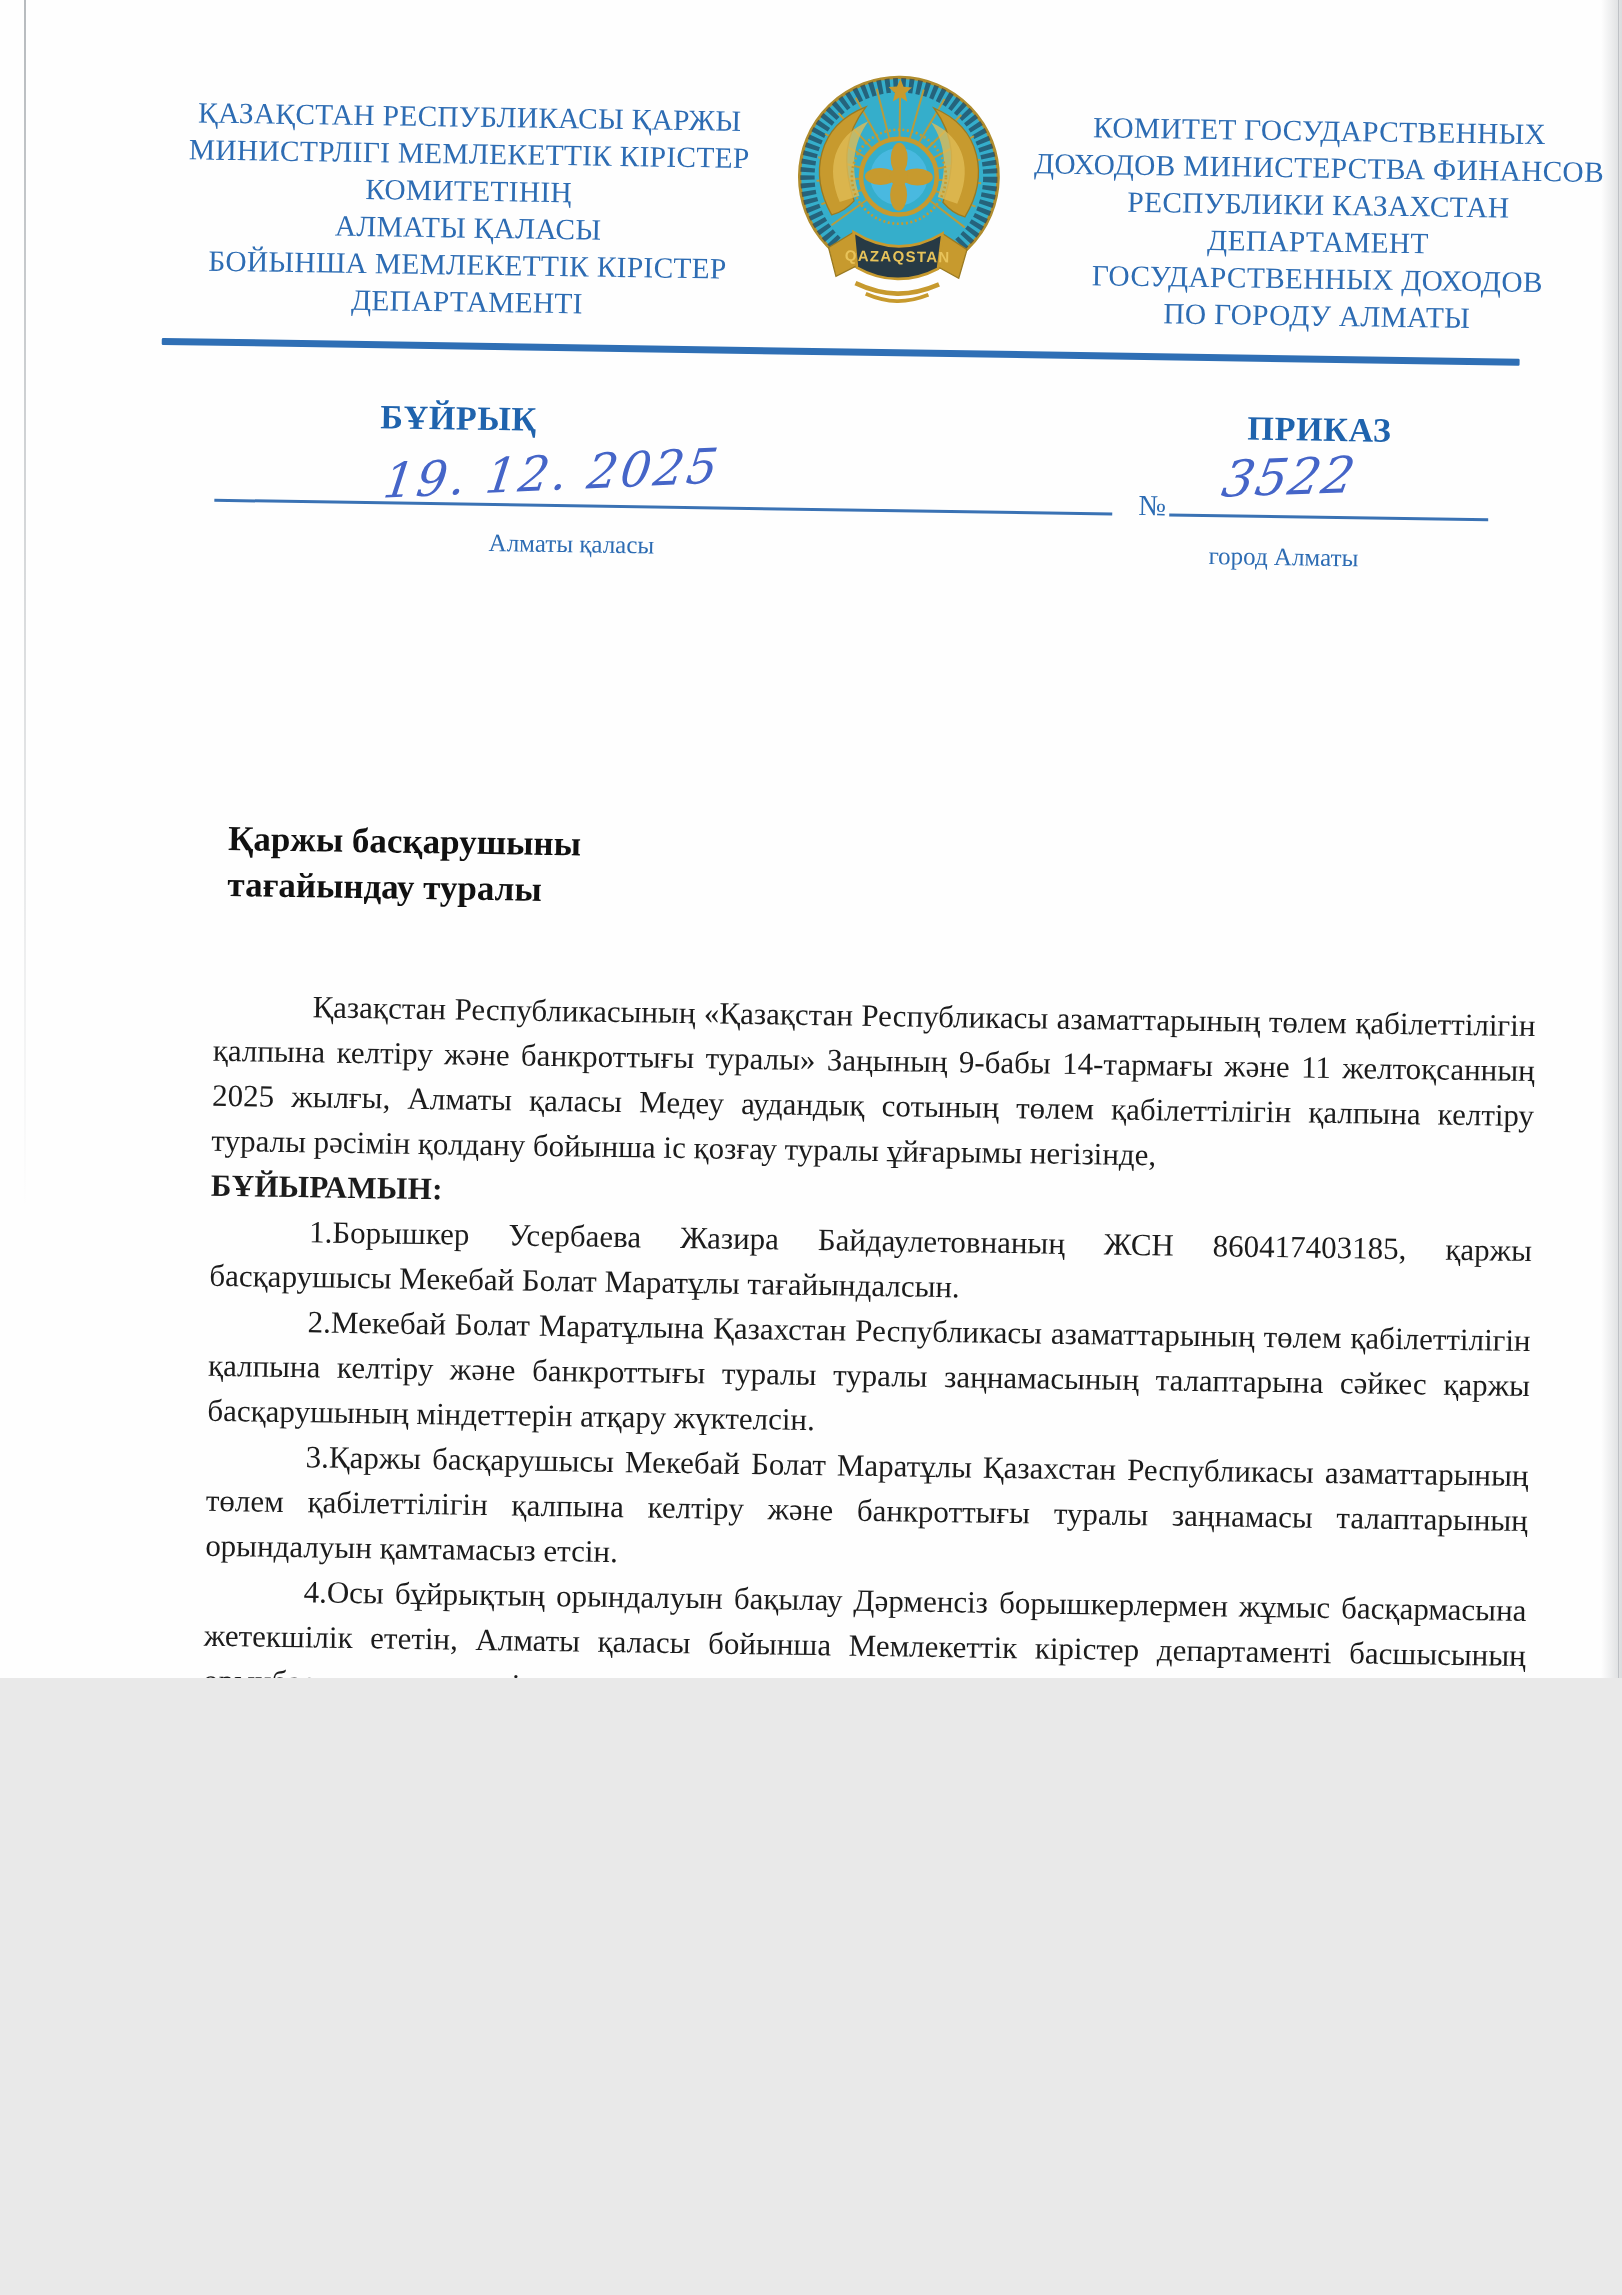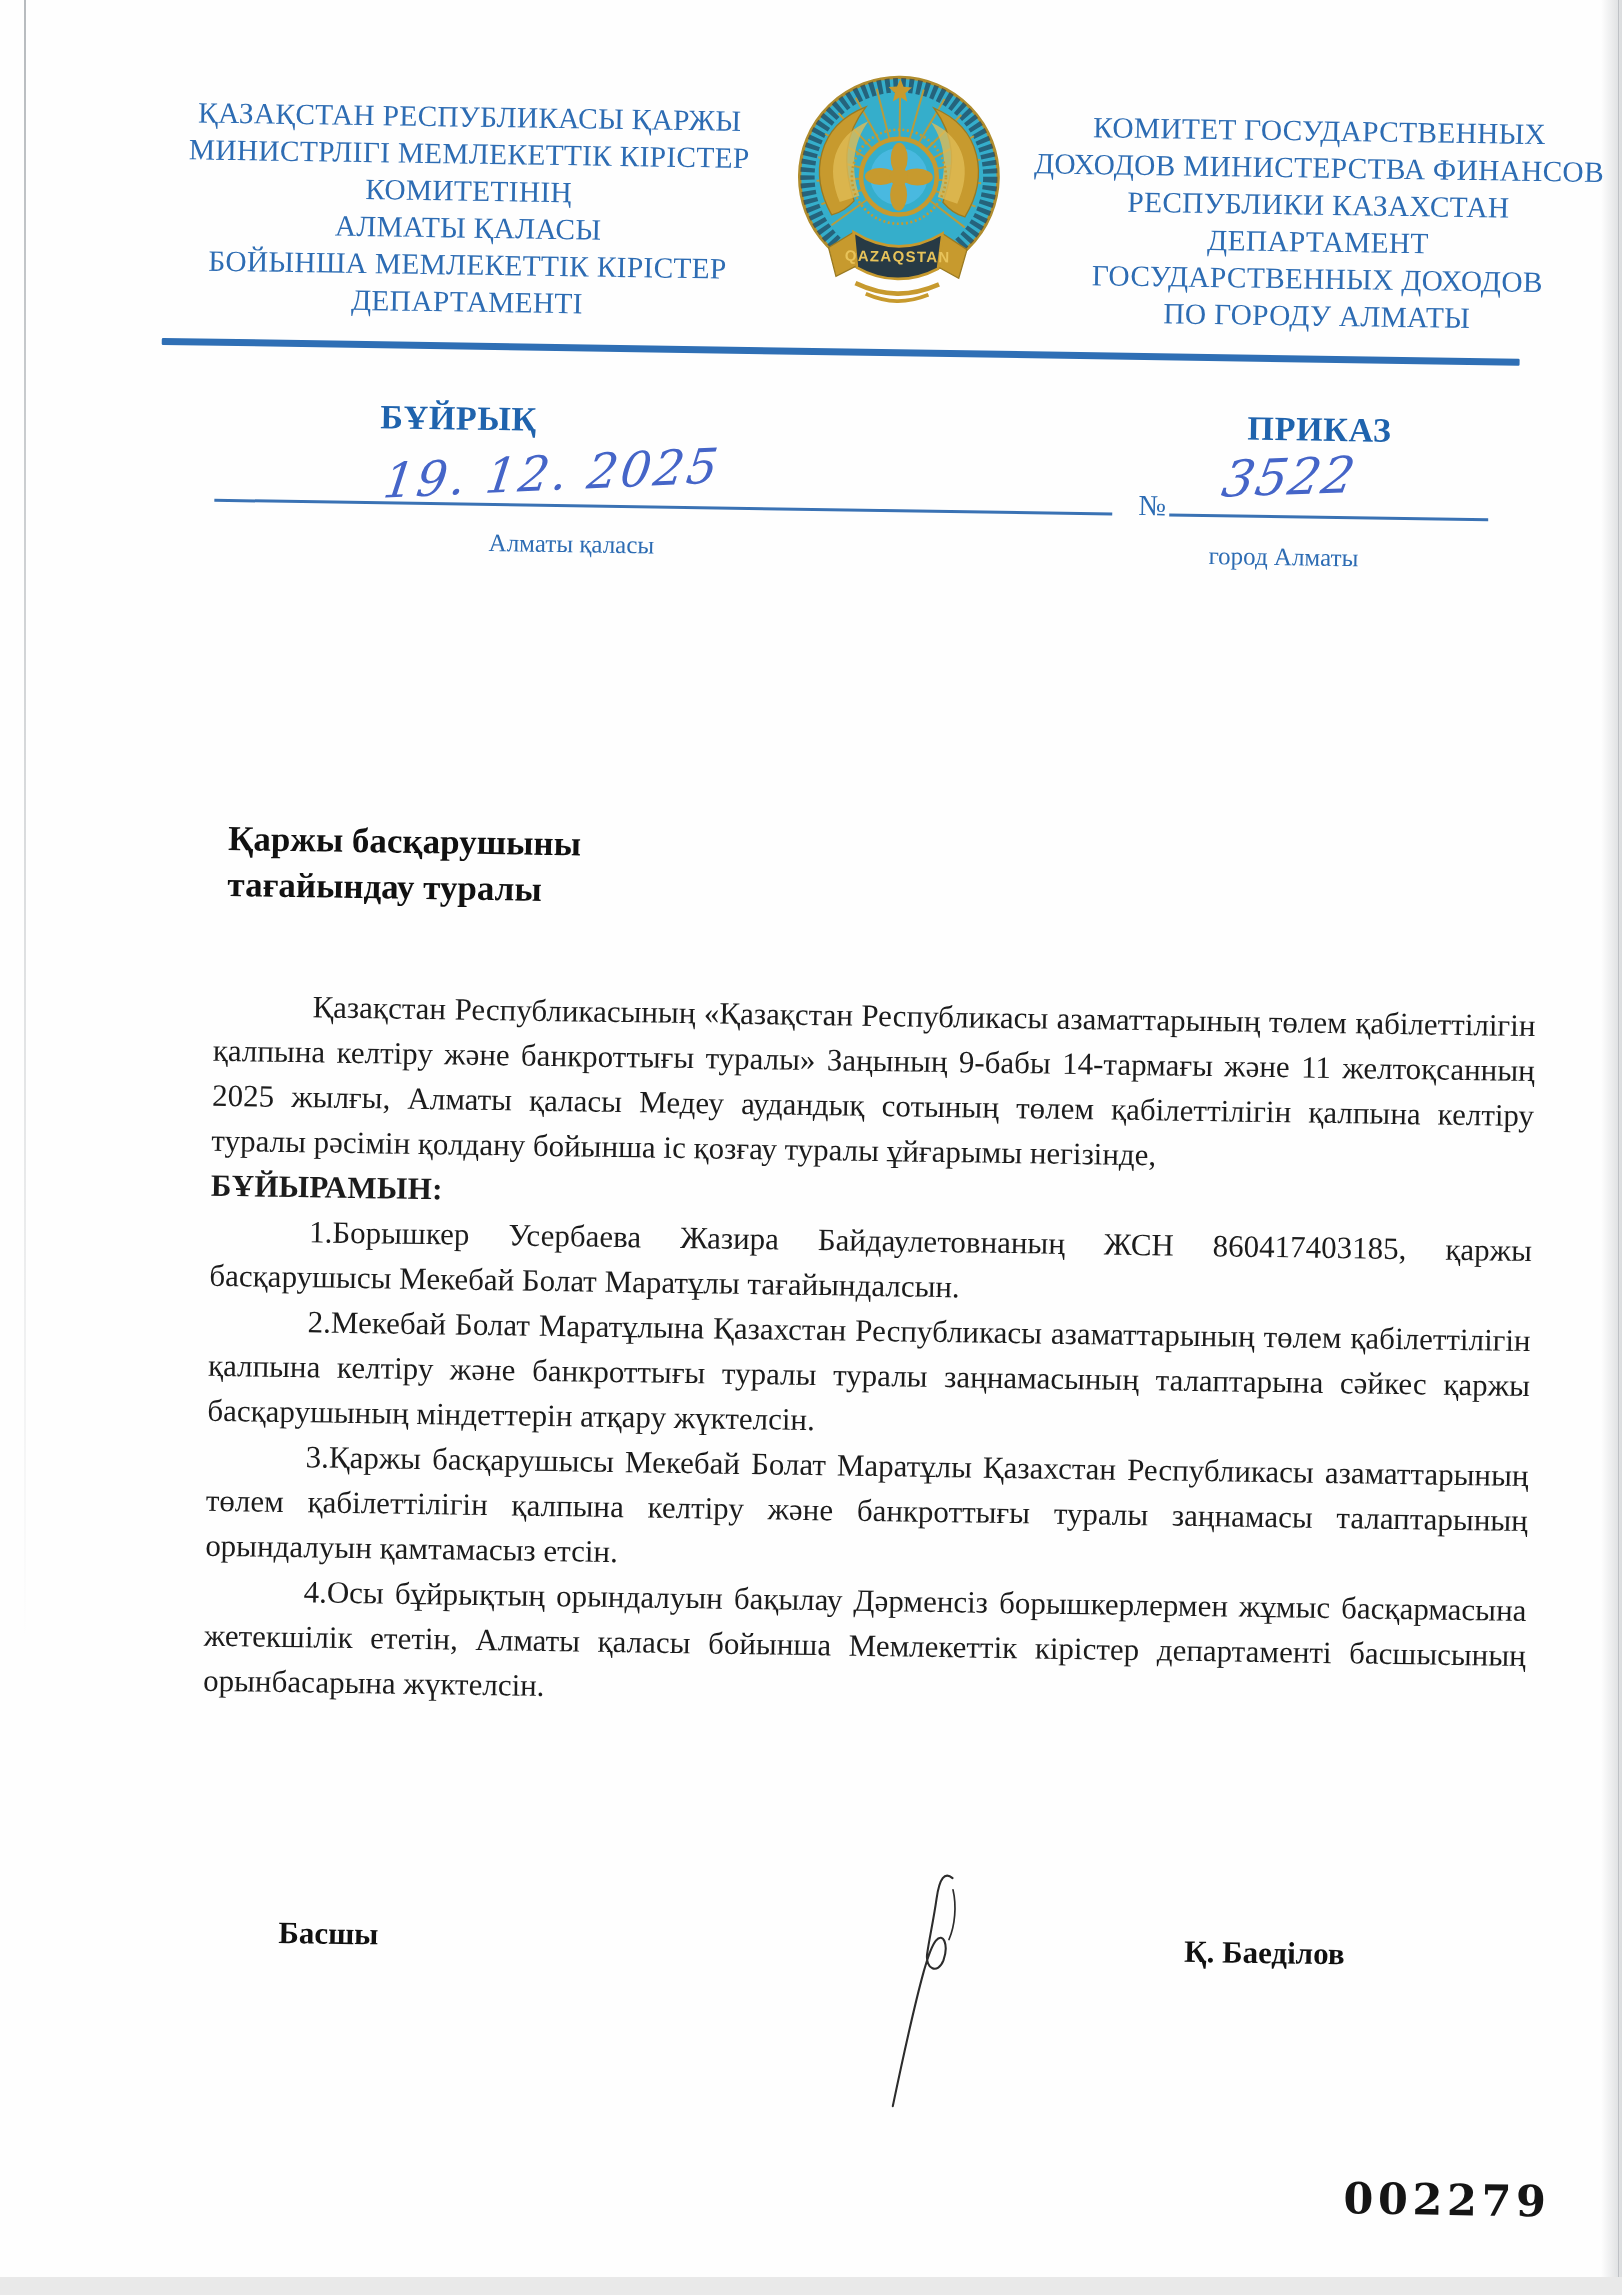--- a/index.html
+++ b/index.html
@@ -1,18 +1,18 @@
 <!DOCTYPE html>
 <html style="font-size:10.5px"><head>
 <meta charset="utf-8">
 <style>
   html,body{margin:0;padding:0;background:#e9e9e9;}
   .page{
     position:relative;
-    width:1623px;height:2277px;
+    width:1623px;height:1678px;
     background:#fefefe;
     overflow:hidden;
     font-family:"Liberation Serif", serif;
   }
   
   .scan-line-left{
     position:absolute;left:23.6px;top:0;width:2px;height:72%;
     background:linear-gradient(to bottom, rgba(125,132,138,.55), rgba(125,132,138,.18) 70%, rgba(125,132,138,0));
     z-index:5;
   }

